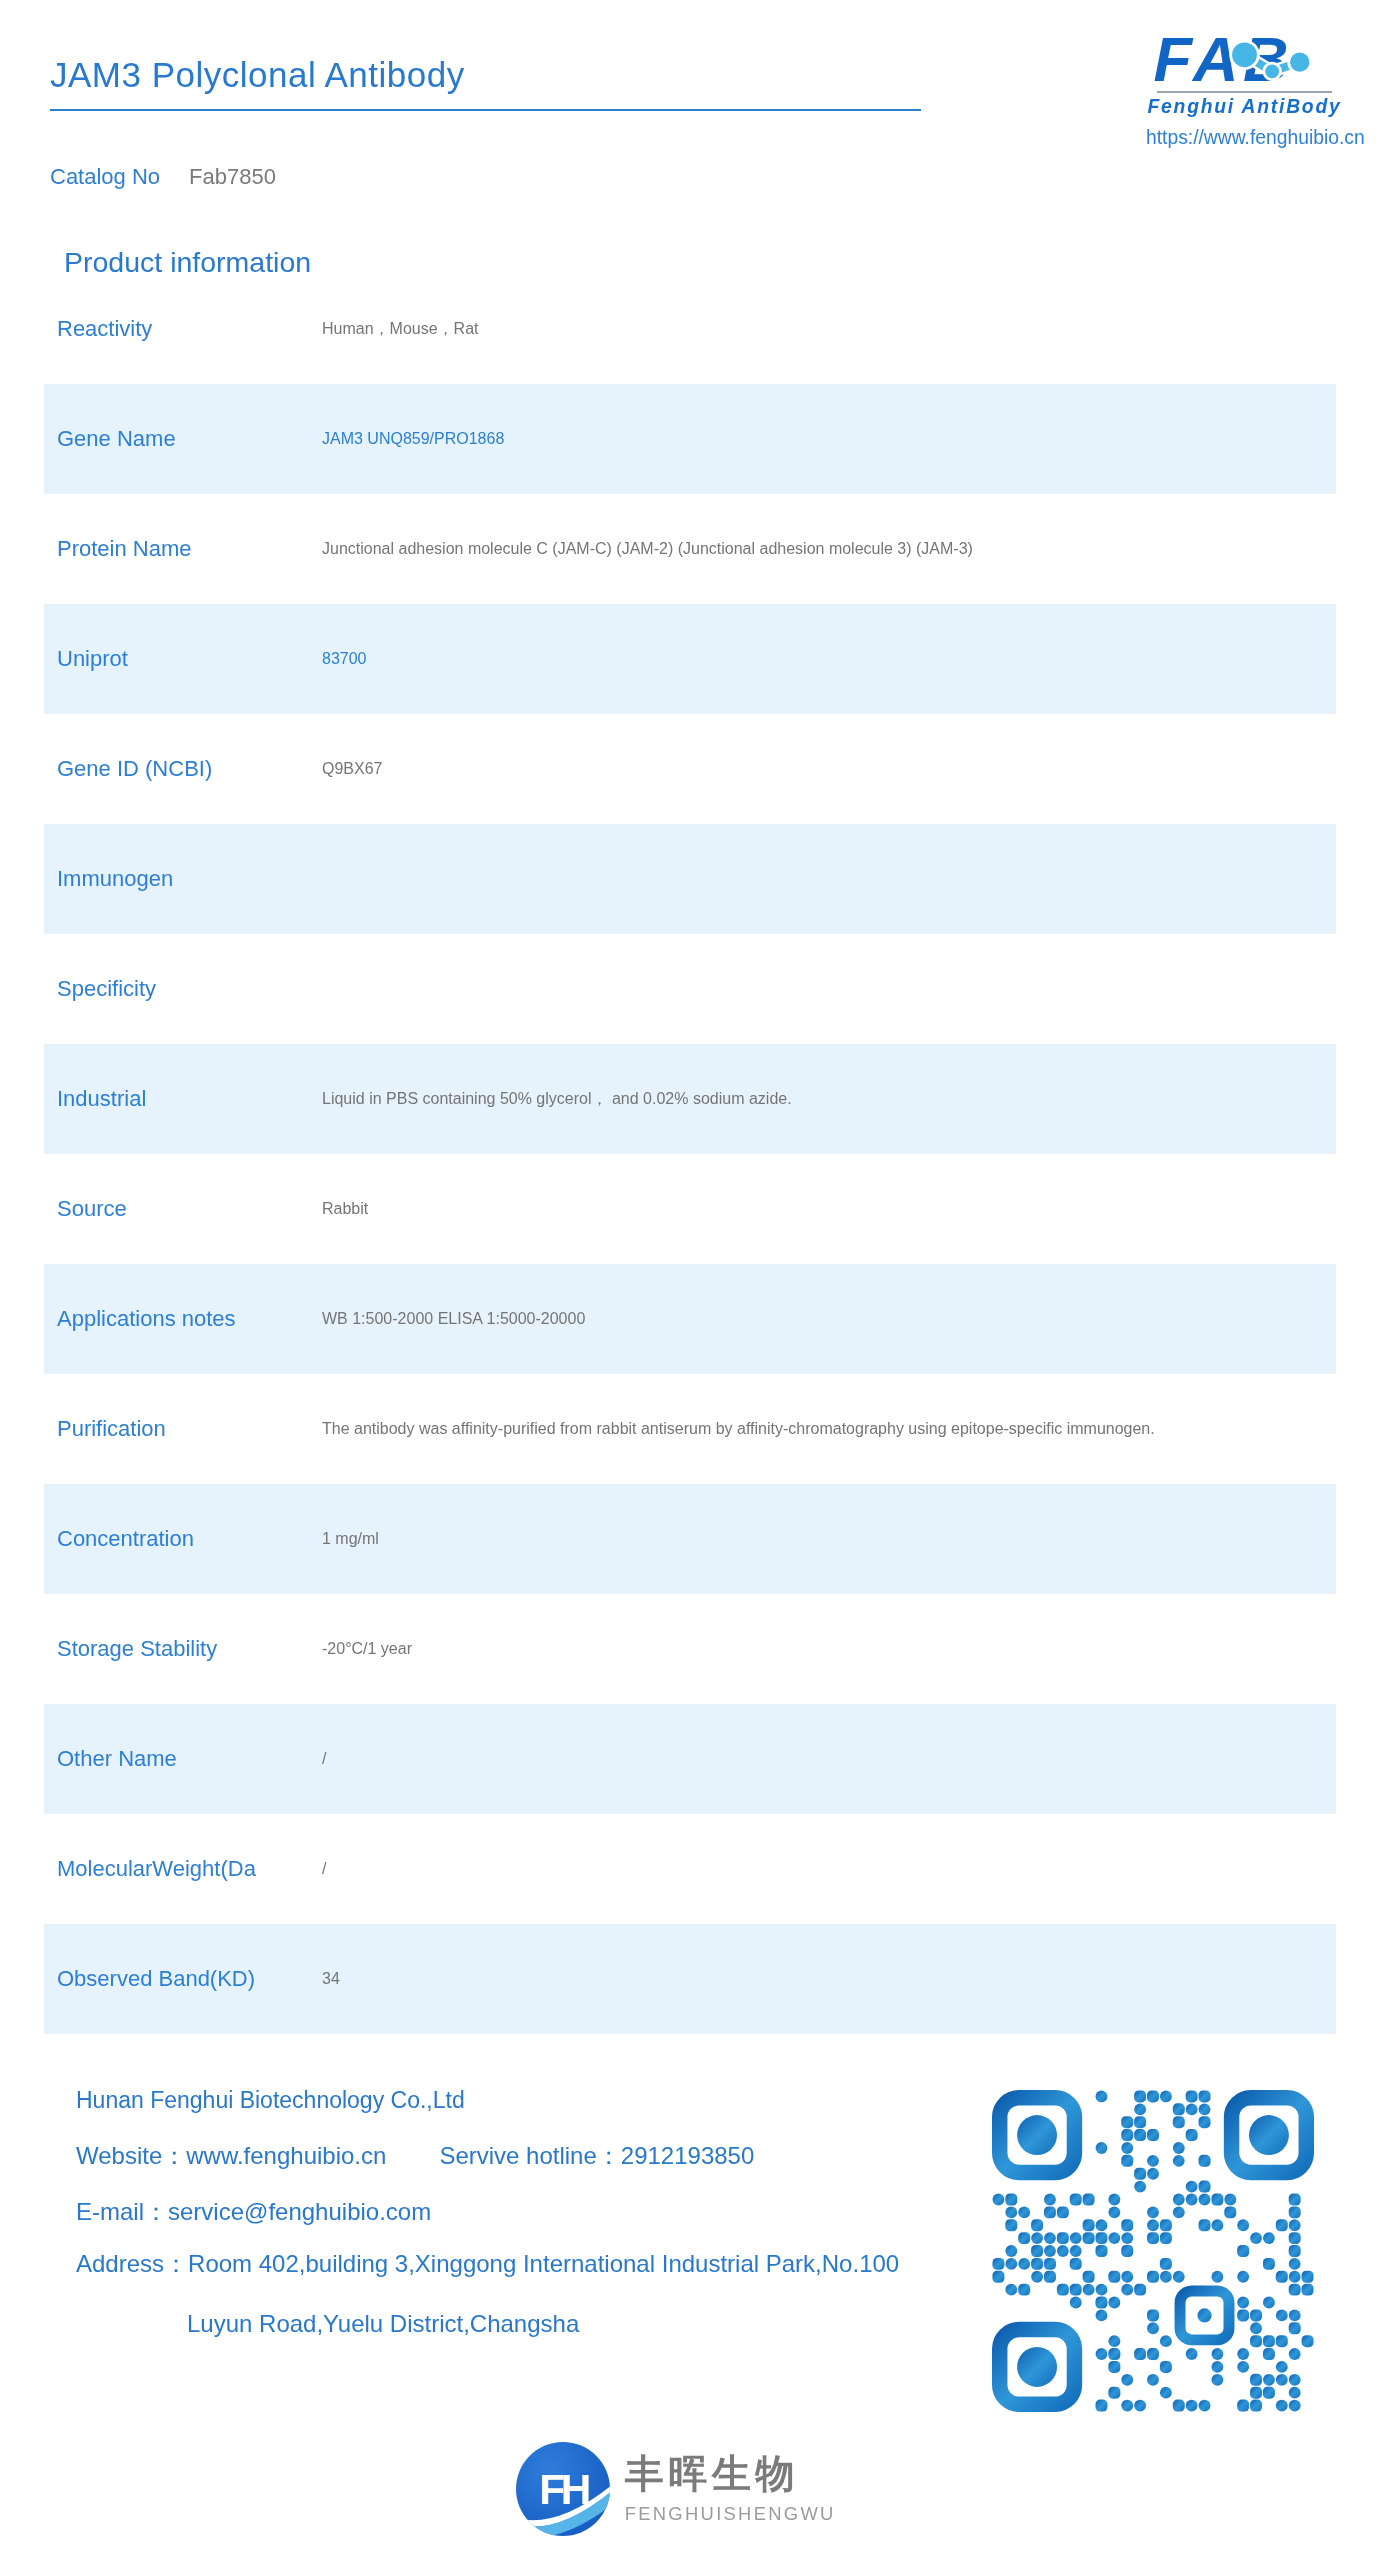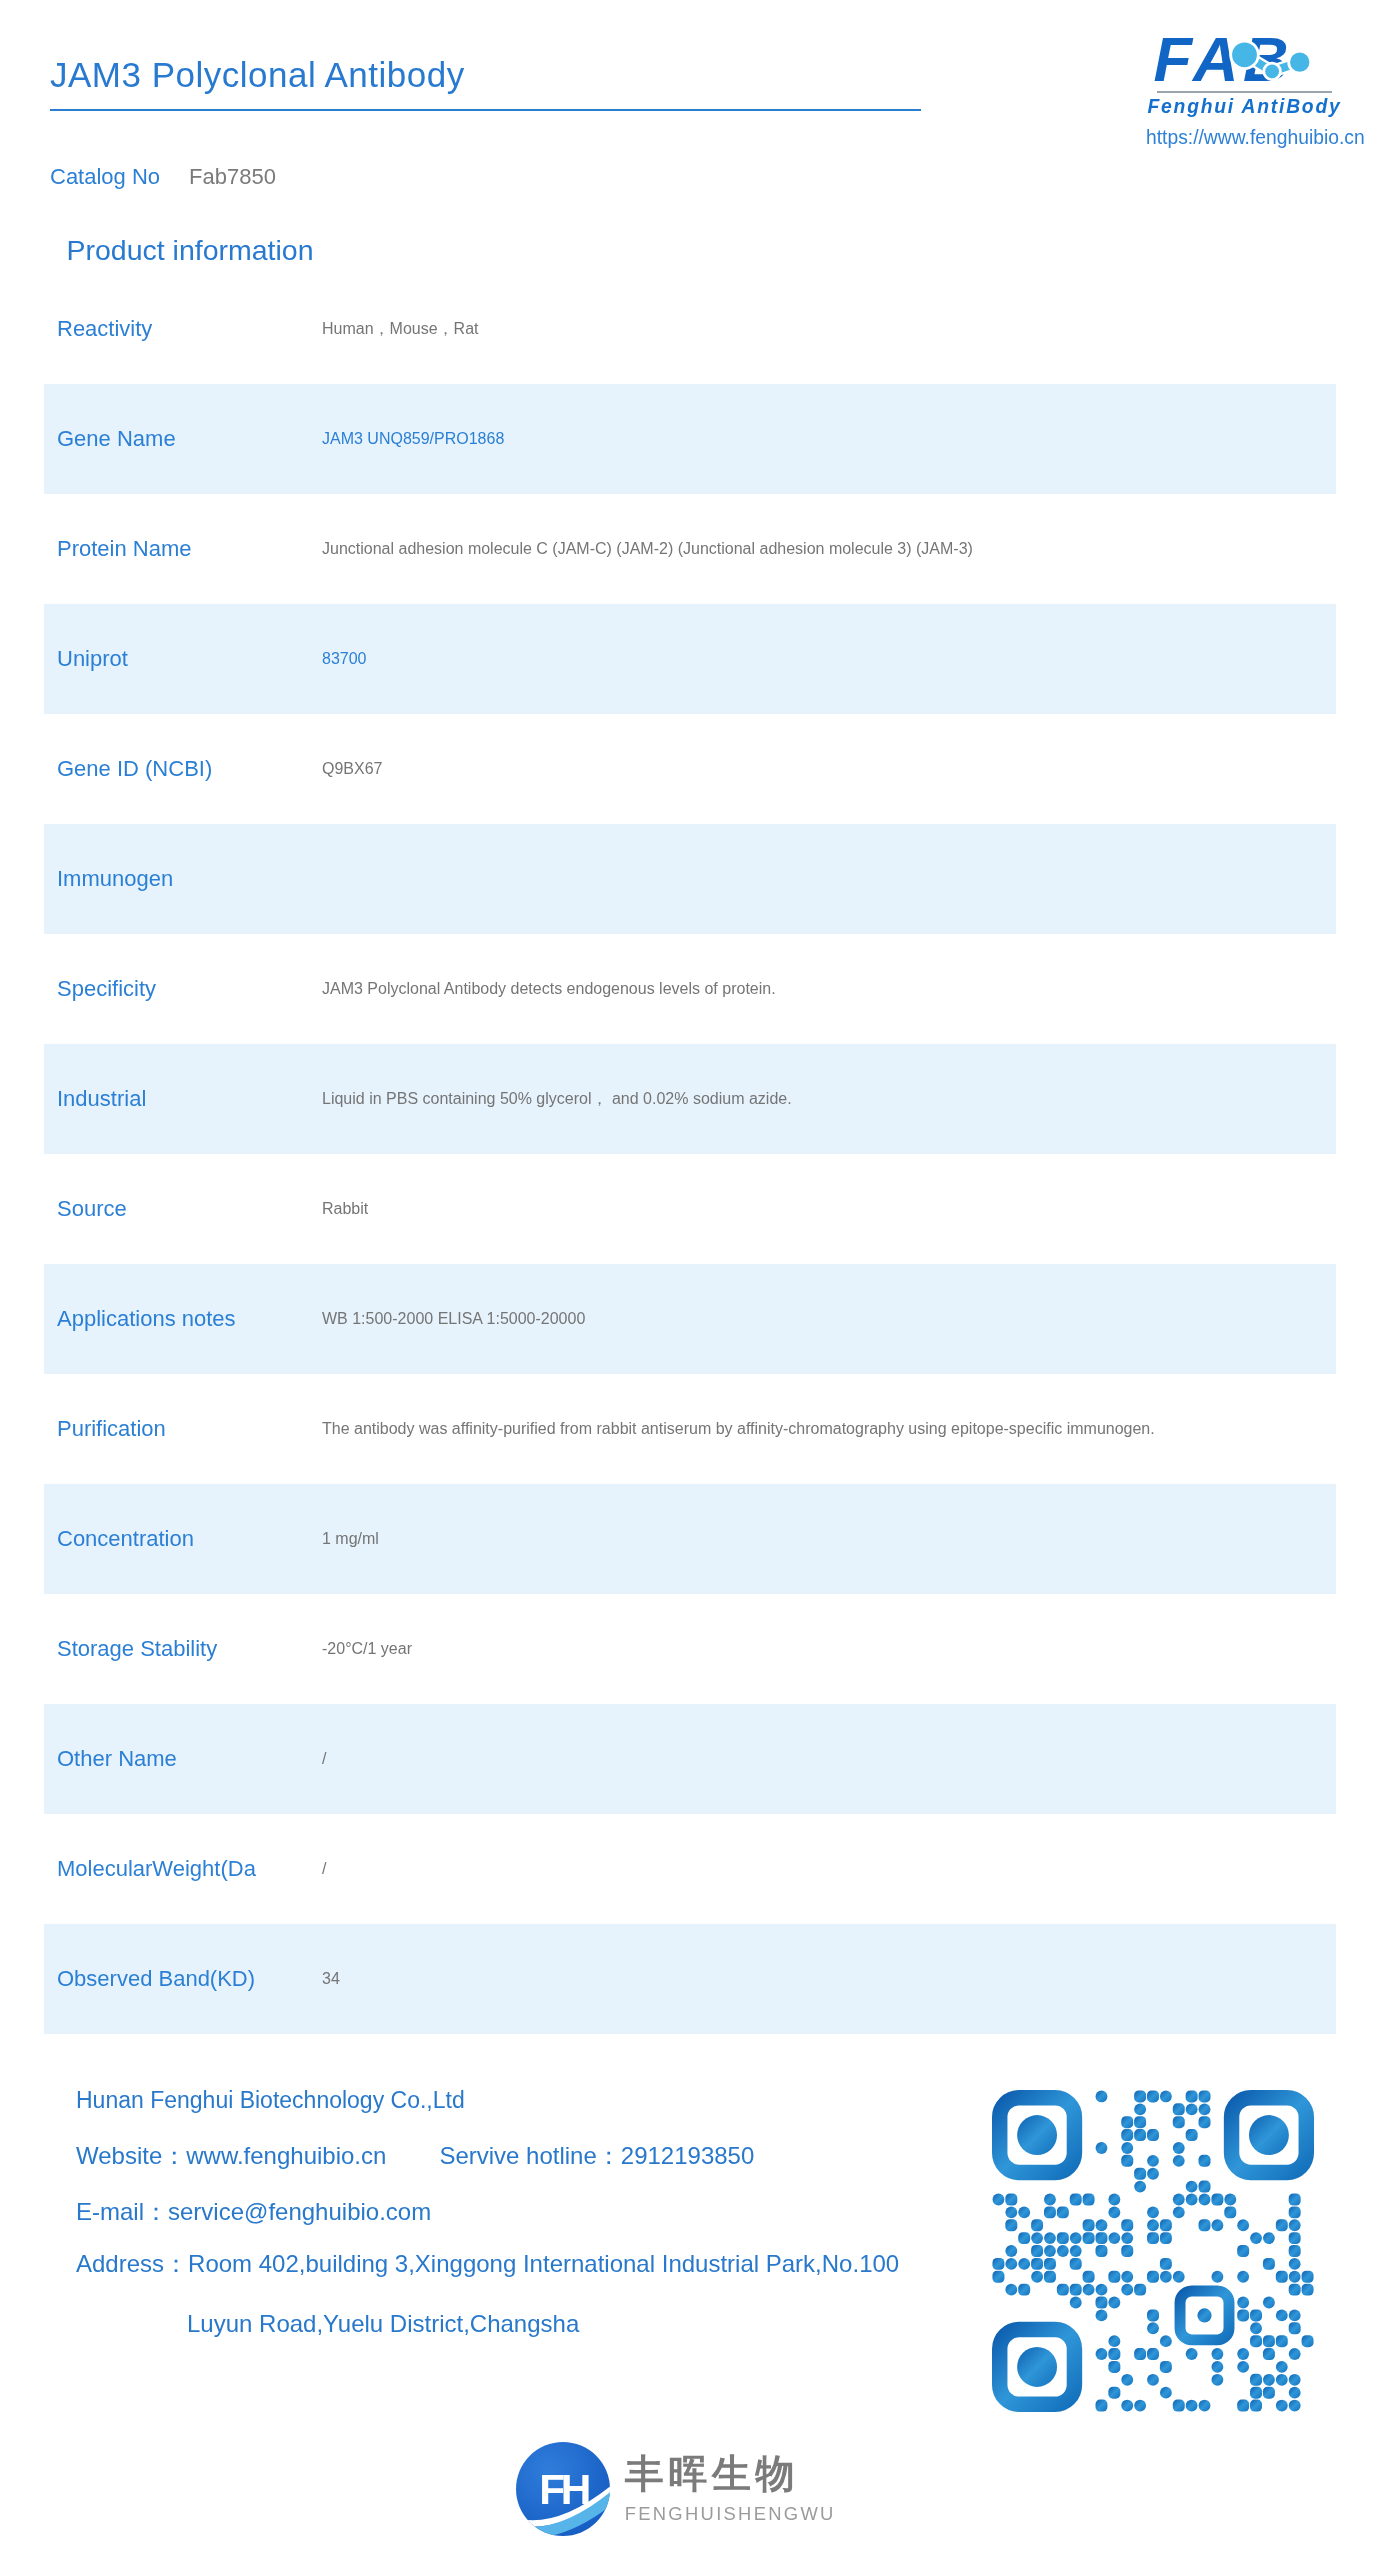--- a/index.html
+++ b/index.html
@@ -27,22 +27,22 @@
     color:#1470cc;font-weight:bold;font-style:italic;
     font-size:19.3px;letter-spacing:1.8px;white-space:nowrap;
   }
   .logo-url{color:#2e81d6;font-size:19.3px;margin-top:8.3px;white-space:nowrap;}
   .catalog{position:absolute;left:50px;top:162px;font-size:22px;line-height:29px;}
   .catalog-label{color:#2b7fd4;}
   .catalog-value{color:#7a7a7a;margin-left:29px;}
   
   .section-heading{
     position:absolute;left:50px;top:232px;width:276px;
-    font-size:28.5px;color:#2879d0;font-weight:normal;margin:2px;
-    padding-bottom:11px;border-bottom:3.7px solid #2b7fd0;text-align:center;
+    font-size:28.5px;color:#2879d0;font-weight:normal;margin:14px;
+    padding-bottom:11px;border-bottom:3.7px solid #2b7fd0;
   }
   
   .info-table{position:absolute;left:44px;top:274px;width:1292px;}
   .t-row{display:flex;align-items:center;min-height:110px;background:#ffffff;}
   .t-row.hl{background:#e6f3fc;}
   .t-label{
     flex:0 0 265px;padding-left:13px;
     color:#2b7fd4;font-size:22px;line-height:1.4;
   }
   .t-value{
@@ -137,21 +137,20 @@
       <div class="t-label">Gene ID (NCBI)</div>
       <div class="t-value">Q9BX67</div>
     </div>
 
     <div class="t-row hl">
       <div class="t-label">Immunogen</div>
     </div>
 
     <div class="t-row">
       <div class="t-label">Specificity</div>
-      <div class="t-value">JAM3 Polyclonal Antibody detects endogenous levels of protein.</div>
     </div>
 
     <div class="t-row hl">
       <div class="t-label">Industrial</div>
       <div class="t-value">Liquid in PBS containing 50% glycerol，  and 0.02% sodium azide.</div>
     </div>
 
     <div class="t-row">
       <div class="t-label">Source</div>
       <div class="t-value">Rabbit</div>

